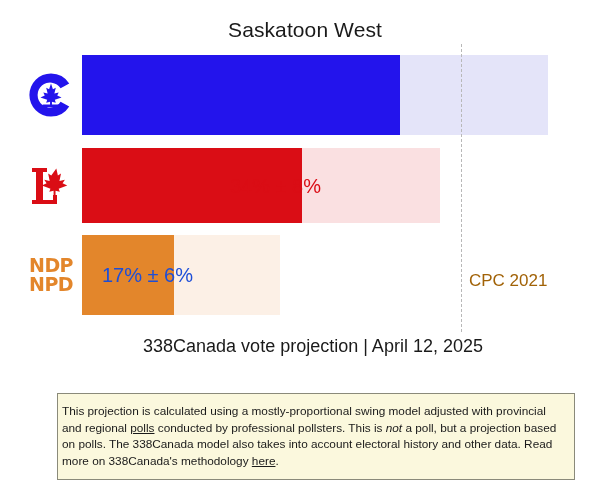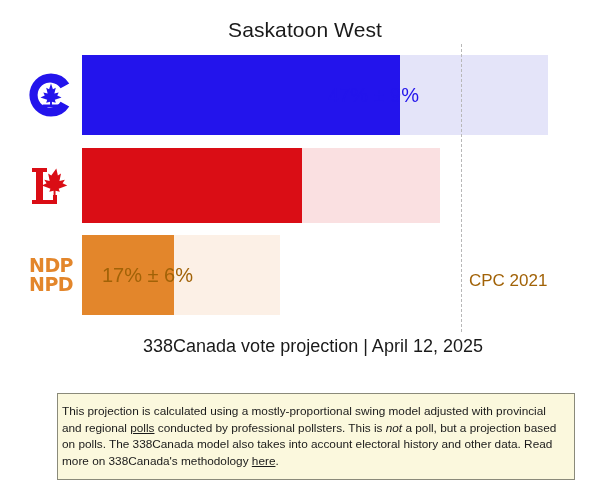--- a/index.html
+++ b/index.html
@@ -74,21 +74,21 @@
   .row-cpc .bar-label { left: 328px; color: #2314ec; }
 
   
   .row-lpc .track { left: 82px; width: 358px; background: #fae0e1; }
   .row-lpc .fill  { width: 220px; background: #da0d15; }
   .row-lpc .bar-label { left: 230px; color: #da0d15; }
 
   
   .row-ndp .track { left: 82px; width: 198px; background: #fcf0e6; }
   .row-ndp .fill  { width: 92px; background: #e3862b; }
-  .row-ndp .bar-label { left: 102px; color: #a16207; }
+  .row-ndp .bar-label { left: 102px; color: #1d4ed8; }
 
   
   .ref-line {
     position: absolute;
     left: 461px;
     top: 44px;
     width: 0;
     height: 288px;
     border-left: 1.5px dashed #b8b8b8;
   }
@@ -158,33 +158,33 @@
   <div class="logo-cell">
     <svg class="logo-svg" width="48" height="48" viewBox="0 0 100 100">
       <path d="M50 5 A45 45 0 1 0 50 95 A45 45 0 0 0 88 74 L70 64 A26 26 0 1 1 70 36 L88 26 A45 45 0 0 0 50 5 Z" fill="#2314ec"></path>
       <path d="M50 26 L54 38 L60 35 L57 47 L66 45 L63 51 L72 55 L58 60 L60 66 L52 64 L52 74 L48 74 L48 64 L40 66 L42 60 L28 55 L37 51 L34 45 L43 47 L40 35 L46 38 Z" fill="#2314ec"></path>
       <rect x="32" y="70" width="36" height="5" rx="2.5" fill="#2314ec"></rect>
     </svg>
   </div>
   <div class="track">
     <div class="fill"></div>
   </div>
-  <div class="bar-label">47% ± 9%</div>
 </div>
 
 <div class="bar-row row-lpc">
   <div class="logo-cell">
     <svg class="logo-svg" width="50" height="44" viewBox="0 0 100 88">
       <path d="M12 8 L12 16 L20 16 L20 72 L12 72 L12 80 L62 80 L62 62 L54 62 L54 72 L34 72 L34 16 L42 16 L42 8 Z" fill="#da0d15"></path>
       <path d="M70 6 L74 24 L82 19 L78 38 L92 35 L86 44 L98 50 L76 58 L79 66 L68 63 L68 76 L63 76 L63 63 L52 66 L55 58 L33 50 L45 44 L39 35 L53 38 L49 19 L57 24 Z" fill="#da0d15" transform="translate(-8,-2) scale(0.78) translate(18,8)"></path>
     </svg>
   </div>
   <div class="track">
     <div class="fill"></div>
   </div>
+  <div class="bar-label">34% ± 8%</div>
 </div>
 
 <div class="bar-row row-ndp">
   <div class="logo-cell">
     <div class="ndp-logo">
       <div>NDP</div>
       <div>NPD</div>
     </div>
   </div>
   <div class="track">

